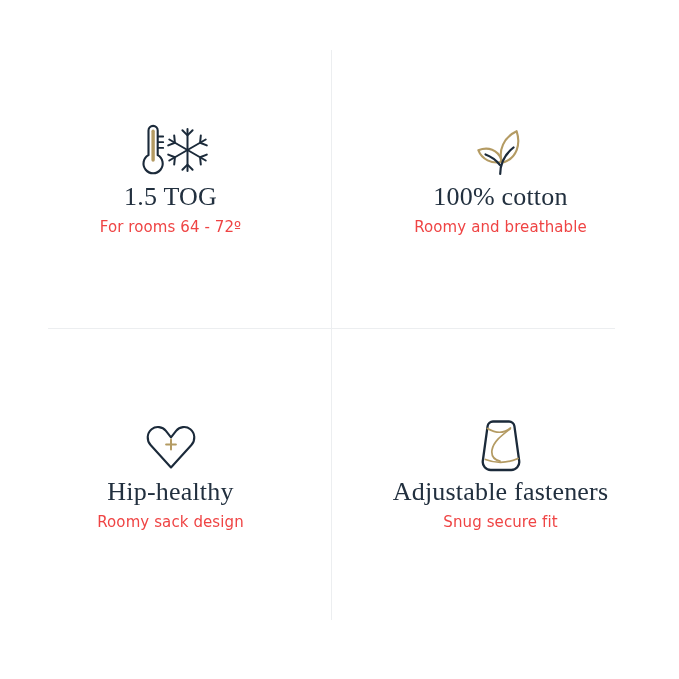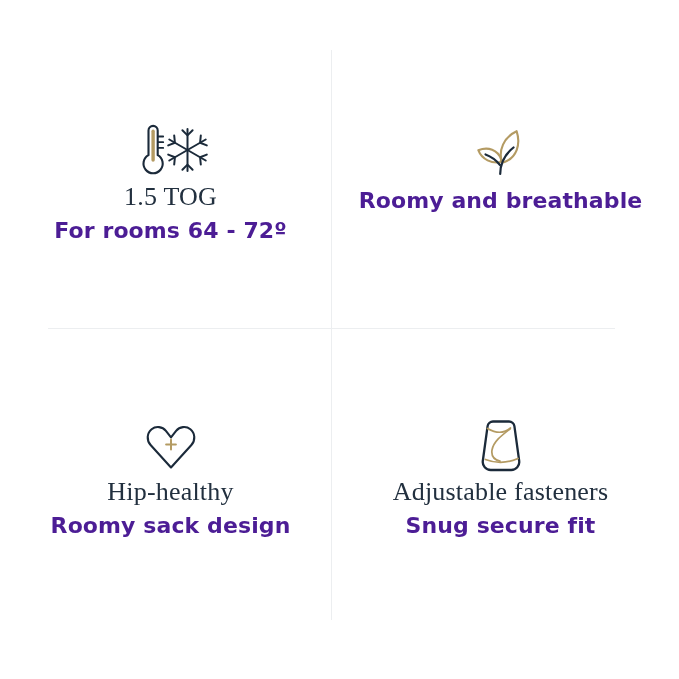--- a/index.html
+++ b/index.html
@@ -71,23 +71,23 @@
     margin: 0;
     white-space: nowrap;
   }
   .cell-tl .title { font-size: 26px; }
   .cell-tr .title { font-size: 26px; }
   .cell-bl .title { font-size: 26px; }
   .cell-br .title { font-size: 26px; }
 
   .subtitle {
     font-family: "DejaVu Sans", sans-serif;
-    font-size: 22px;
-    font-weight: 700;
-    color: #4c1d95;
+    font-size: 15px;
+    font-weight: 400;
+    color: #ef4444;
     letter-spacing: 0.1px;
     line-height: 1.2;
     margin: 6px 0 0 0;
     white-space: nowrap;
   }
 </style>
 </head>
 <body>
 
 <div class="feature-grid">
@@ -130,20 +130,21 @@
       <svg width="66" height="58" viewBox="0 0 66 58" fill="none" xmlns="http://www.w3.org/2000/svg">
 
         <path d="M33.8 39.6 C30.5 28.8 35.4 15.3 48.6 9.2 C53.0 22.4 48.6 35.3 36.6 40.0 C35.6 40.4 34.2 40.7 33.8 39.6 Z" stroke="#b49b63" stroke-width="2.1" fill="none" stroke-linejoin="round"></path>
 
         <path d="M31.6 40.3 C24.3 41.5 14.0 38.0 10.3 28.2 C20.0 24.5 29.9 27.6 33.1 37.3 C33.4 38.3 32.7 40.1 31.6 40.3 Z" stroke="#b49b63" stroke-width="2.1" fill="none" stroke-linejoin="round"></path>
 
         <path d="M32.2 52.0 C32.2 43.0 36.0 33.0 45.5 25.5" stroke="#1b2a3a" stroke-width="2.2" stroke-linecap="round" fill="none"></path>
         <path d="M32.0 43.0 C28.0 38.0 23.0 34.5 17.5 32.5" stroke="#1b2a3a" stroke-width="2.2" stroke-linecap="round" fill="none"></path>
       </svg>
     </div>
+    <div class="title">100% cotton</div>
     <div class="subtitle">Roomy and breathable</div>
   </div>
 
   <div class="cell cell-bl">
     <div class="icon-wrap">
       <svg width="58" height="54" viewBox="0 0 58 54" fill="none" xmlns="http://www.w3.org/2000/svg">
         <path d="M29 48.5 L8.6 26.0 C4.4 21.4 4.8 14.0 9.6 10.2 C14.0 6.7 20.4 7.5 23.9 11.9 L29 18.4 L34.1 11.9 C37.6 7.5 44.0 6.7 48.4 10.2 C53.2 14.0 53.6 21.4 49.4 26.0 Z" stroke="#1b2a3a" stroke-width="2.1" fill="none" stroke-linejoin="round"></path>
         <g stroke="#b49b63" stroke-width="2.0" stroke-linecap="round">
           <path d="M29 20.6 V30.4"></path>
           <path d="M24.1 25.5 H33.9"></path>

